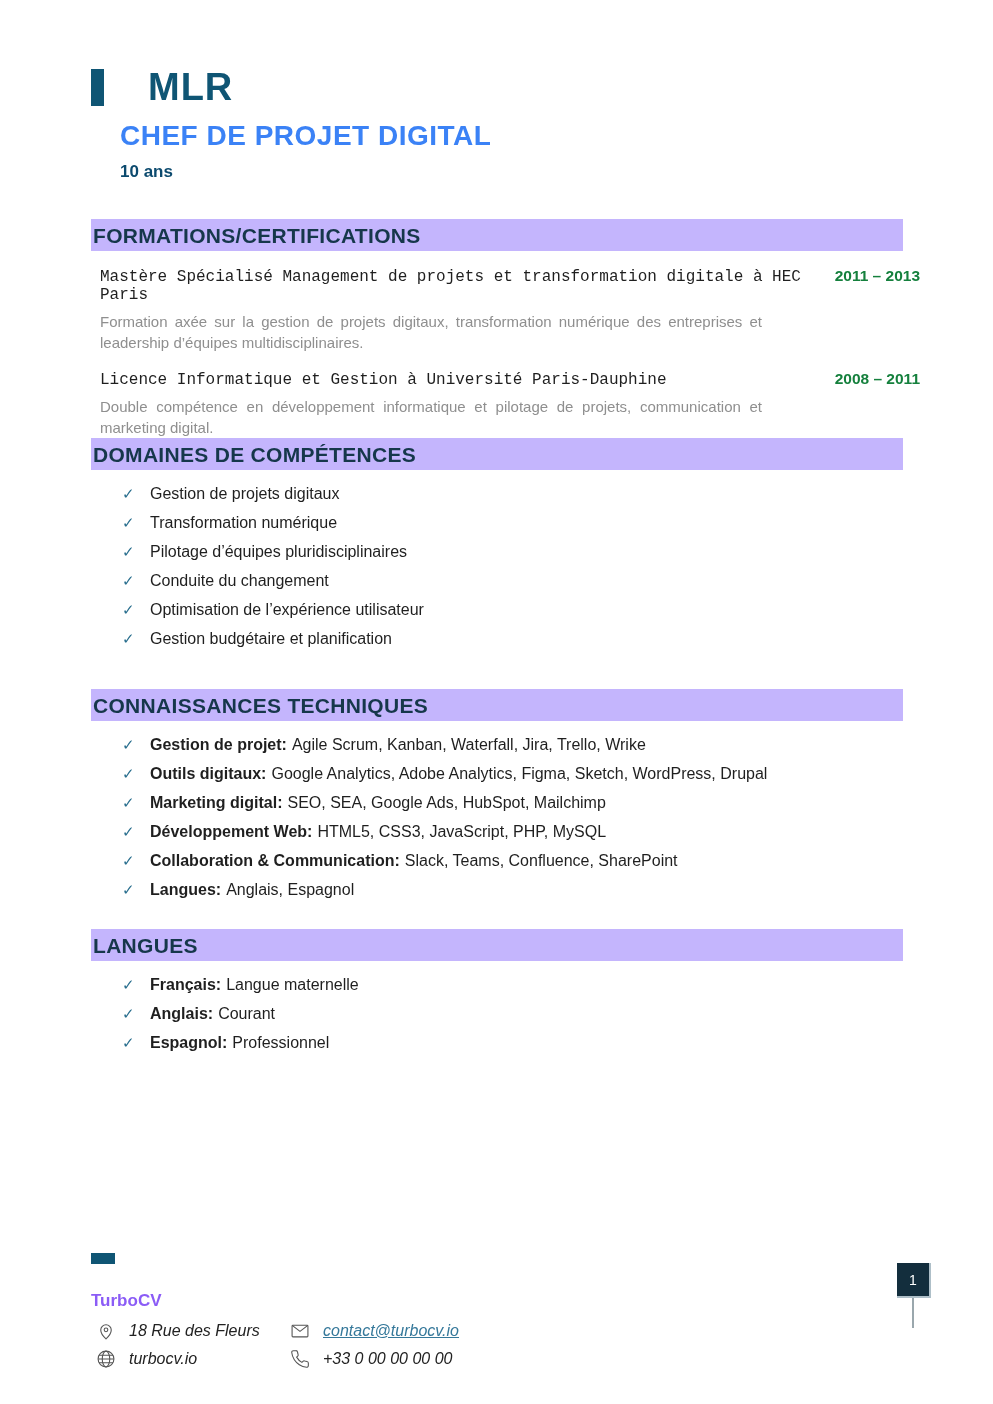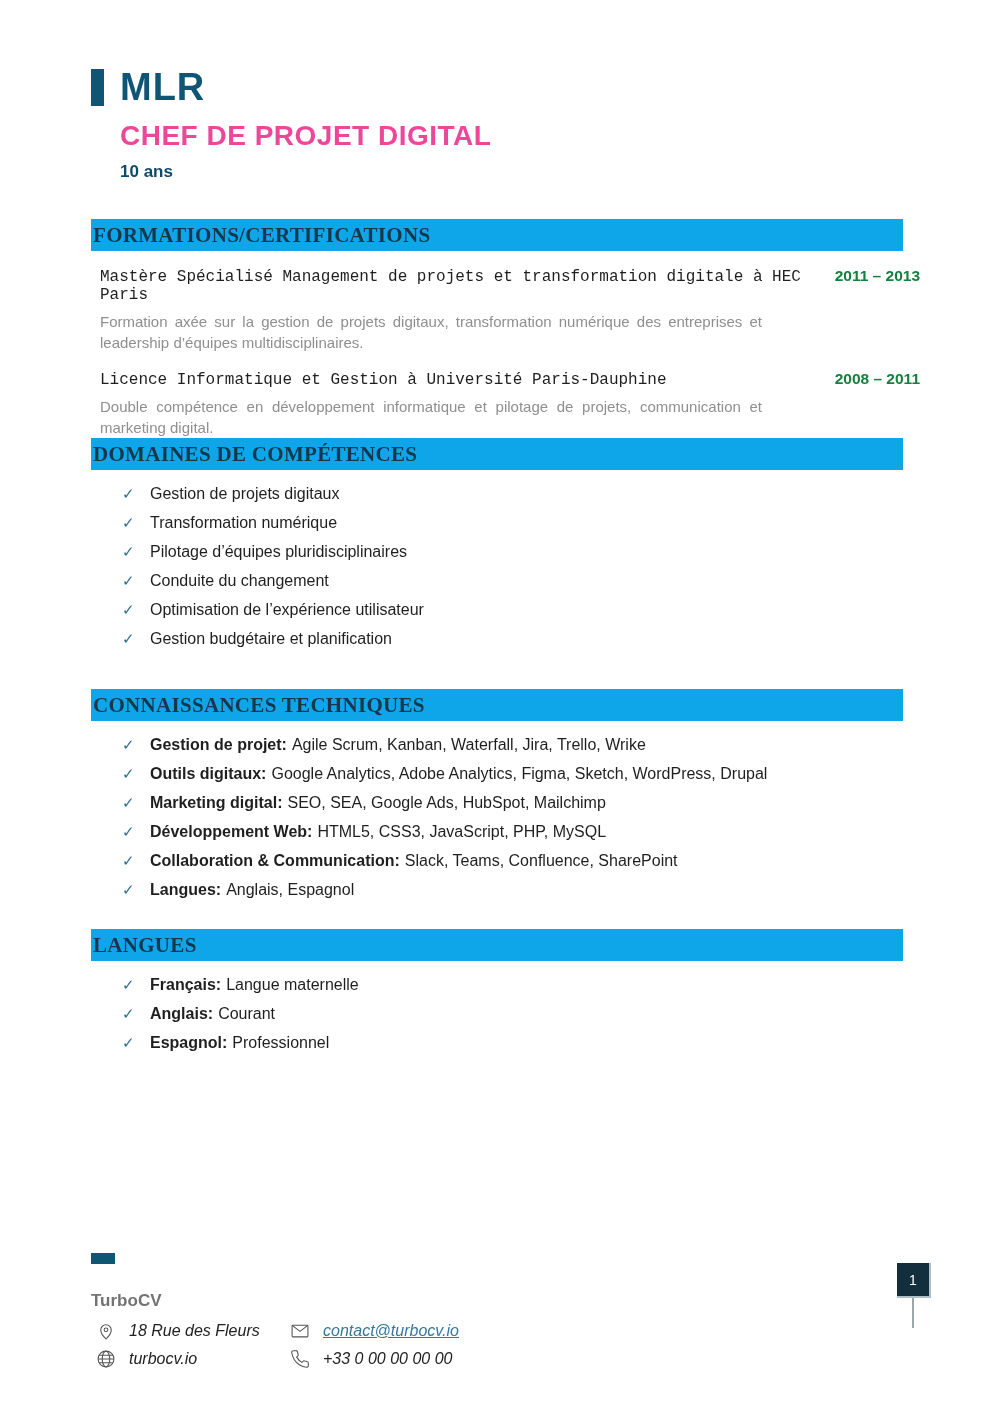--- a/index.html
+++ b/index.html
@@ -4,31 +4,31 @@
 <style>
   html,body{margin:0;padding:0;background:#ffffff;}
   .page{
     position:relative;width:993px;height:1404px;background:#ffffff;
     font-family:"Liberation Sans",sans-serif;overflow:hidden;color:#1f1f1f;
   }
   .content{position:absolute;left:91px;top:0;width:829px;}
 
   
   .header{padding-top:68px;}
-  .name-row{display:flex;align-items:flex-end;}
+  .name-row{display:flex;align-items:flex-end;gap:28px;}
   .accent-bar{width:13px;height:37px;background:#0f5574;margin-right:16px;}
   .name{font-size:38px;font-weight:bold;color:#0f5574;letter-spacing:1px;line-height:1;}
-  .job-title{margin:16px 0 0 29px;font-size:28px;font-weight:bold;color:#ec4899;letter-spacing:.5px;line-height:1;}
+  .job-title{margin:16px 0 0 29px;font-size:28px;font-weight:bold;color:#3b82f6;letter-spacing:.5px;line-height:1;}
   .experience{margin:13px 0 0 29px;font-size:17px;font-weight:bold;color:#0c4a6e;line-height:1;}
 
   
   .section-heading{
-    width:812px;height:32px;line-height:33px;background:#0ea5e9;
+    width:812px;height:32px;line-height:33px;background:#c4b5fd;
     color:#16374b;font-size:21px;font-weight:bold;padding-left:2px;
-    box-sizing:border-box;letter-spacing:.3px;font-family:Liberation Serif, serif;
+    box-sizing:border-box;letter-spacing:.3px;
   }
   .section--formations{margin-top:39px;}
   .section--domaines{}
   .section--connaissances{margin-top:40px;}
   .section--langues{margin-top:29px;}
 
   
   .entries{padding-left:9px;}
   .entry{margin-top:16px;}
   .entry-head{display:flex;justify-content:space-between;align-items:baseline;}
@@ -38,21 +38,21 @@
 
   
   .check-list{list-style:none;margin:14px 0 0 0;padding:0 0 0 31px;}
   .check-list li{display:flex;align-items:baseline;margin-bottom:9px;font-size:16px;line-height:1.25;color:#1f1f1f;}
   .check{color:#2a6f8e;width:15px;margin-right:13px;flex:none;font-size:15px;}
   .li-label{font-weight:bold;margin-right:5px;white-space:nowrap;}
 
   
   .footer{position:absolute;left:91px;top:1253px;width:829px;}
   .footer-rect{width:24px;height:11px;background:#0f5574;}
-  .footer-brand{margin-top:28px;font-size:17px;font-weight:bold;color:#737373;line-height:1;}
+  .footer-brand{margin-top:28px;font-size:17px;font-weight:bold;color:#8b5cf6;line-height:1;}
   .contact-grid{display:grid;grid-template-columns:194px auto;row-gap:8px;margin-top:12px;font-style:italic;}
   .contact-item{display:flex;align-items:center;padding-left:5px;font-size:16px;color:#222;}
   .contact-icon{width:20px;height:20px;margin-right:13px;flex:none;}
   .contact-icon svg{display:block;width:20px;height:20px;}
   .contact-link{color:#35789a;text-decoration:underline;cursor:pointer;}
 
   
   .page-marker{
     position:absolute;left:897px;top:1263px;width:34px;height:35px;
     background:#132e3d;color:#ffffff;display:flex;align-items:center;justify-content:center;

